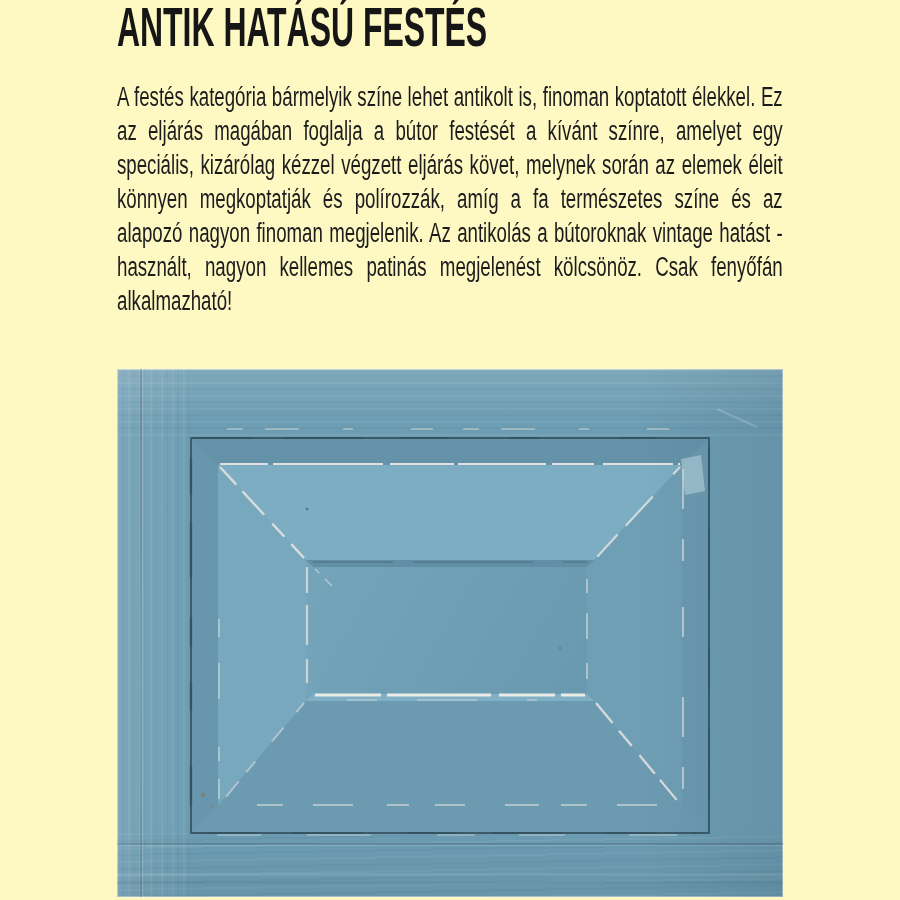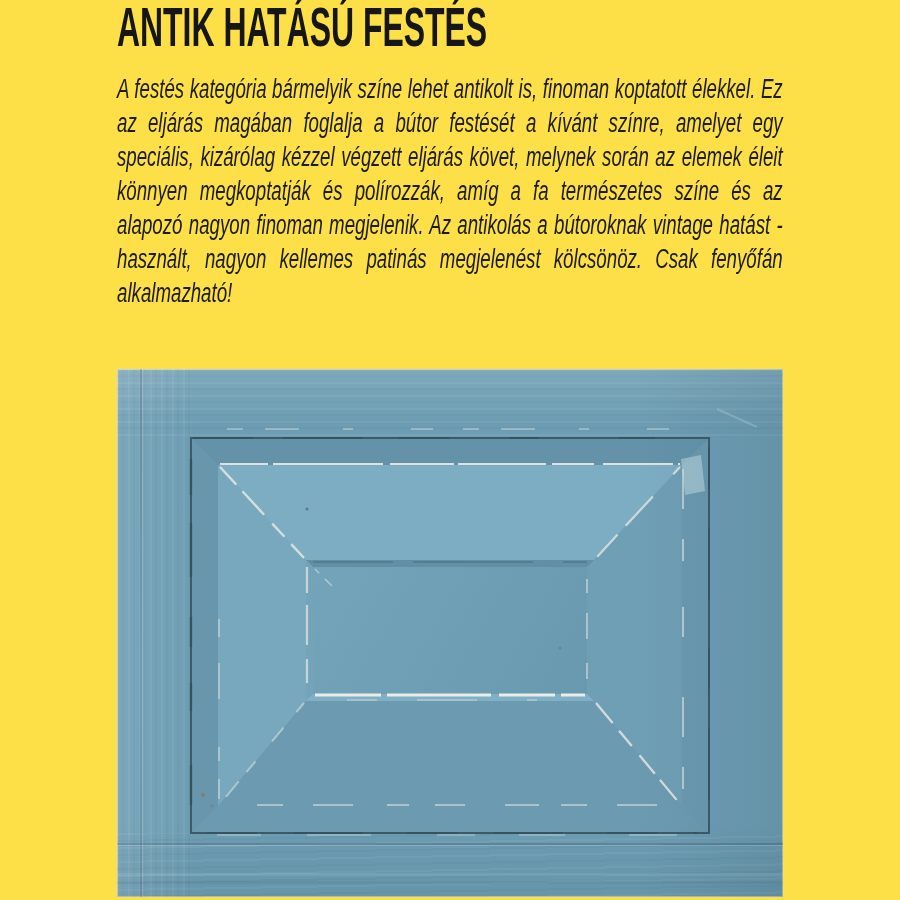--- a/index.html
+++ b/index.html
@@ -1,30 +1,30 @@
 <!DOCTYPE html>
 <html><head>
 <meta charset="utf-8">
 <style>
   * { margin:0; padding:0; box-sizing:border-box; }
   html,body { width:900px; height:900px; background:#ffffff; overflow:hidden; }
   body { font-family:"Liberation Sans", sans-serif; color:#1b1b1b; position:relative; }
 
-  .page { position:absolute; inset:0; background:#fde047; }
+  .page { position:absolute; inset:0; background:#fef9c3; }
 
   
   .title {
     position:absolute; left:117px; top:-3px;
     font-size:56px; line-height:60px; font-weight:700;
     letter-spacing:0px; color:#161616; white-space:nowrap;
     transform:scaleX(0.57); transform-origin:0 0;
   }
 
   
-  .para-wrap { position:absolute; left:117px; top:72px; width:666px;font-style:italic; }
+  .para-wrap { position:absolute; left:117px; top:80px; width:666px; }
   .para {
     width:962px; transform:scaleX(0.692); transform-origin:0 0;
     font-size:27px; line-height:34px; font-weight:400; color:#1c1c1c;
     text-align:justify;
   }
 
   
   .photo {
     position:absolute; left:117px; top:369px; width:666px; height:528px;
     background:#6d9db3; overflow:hidden;

